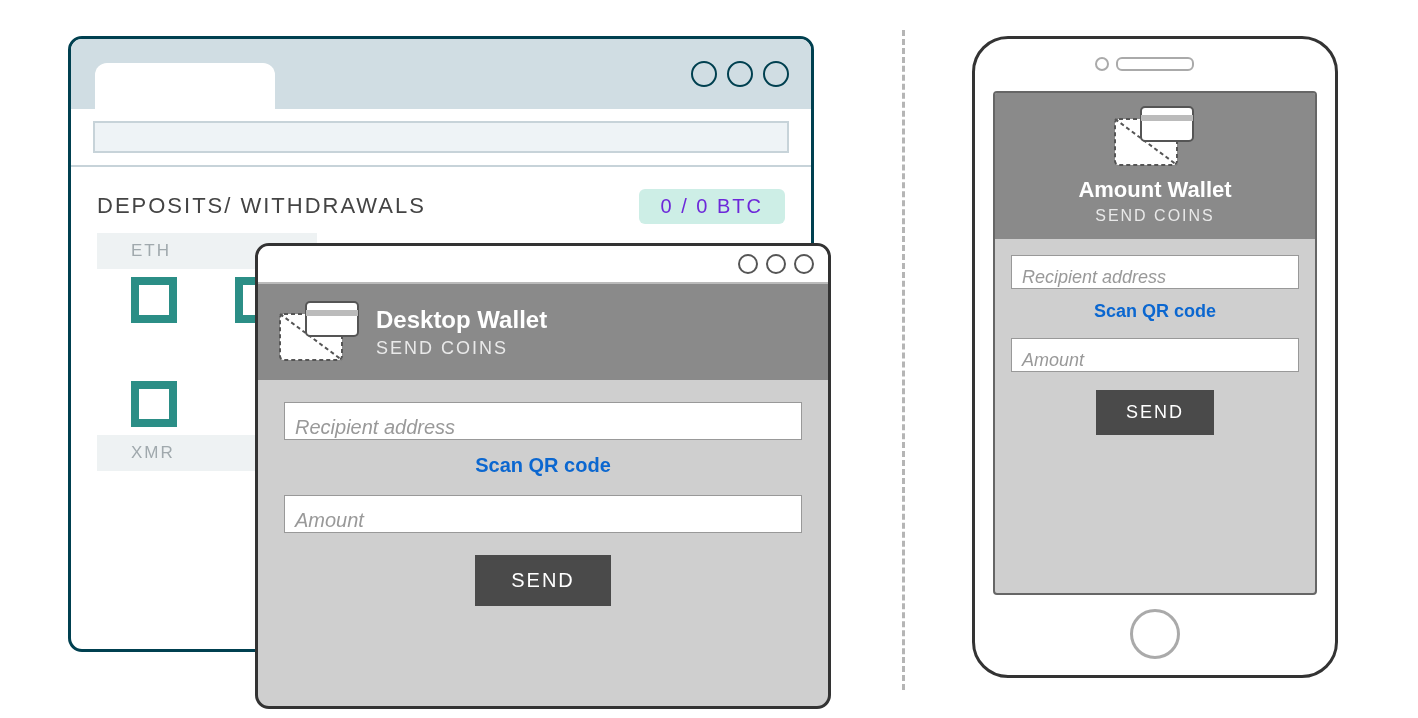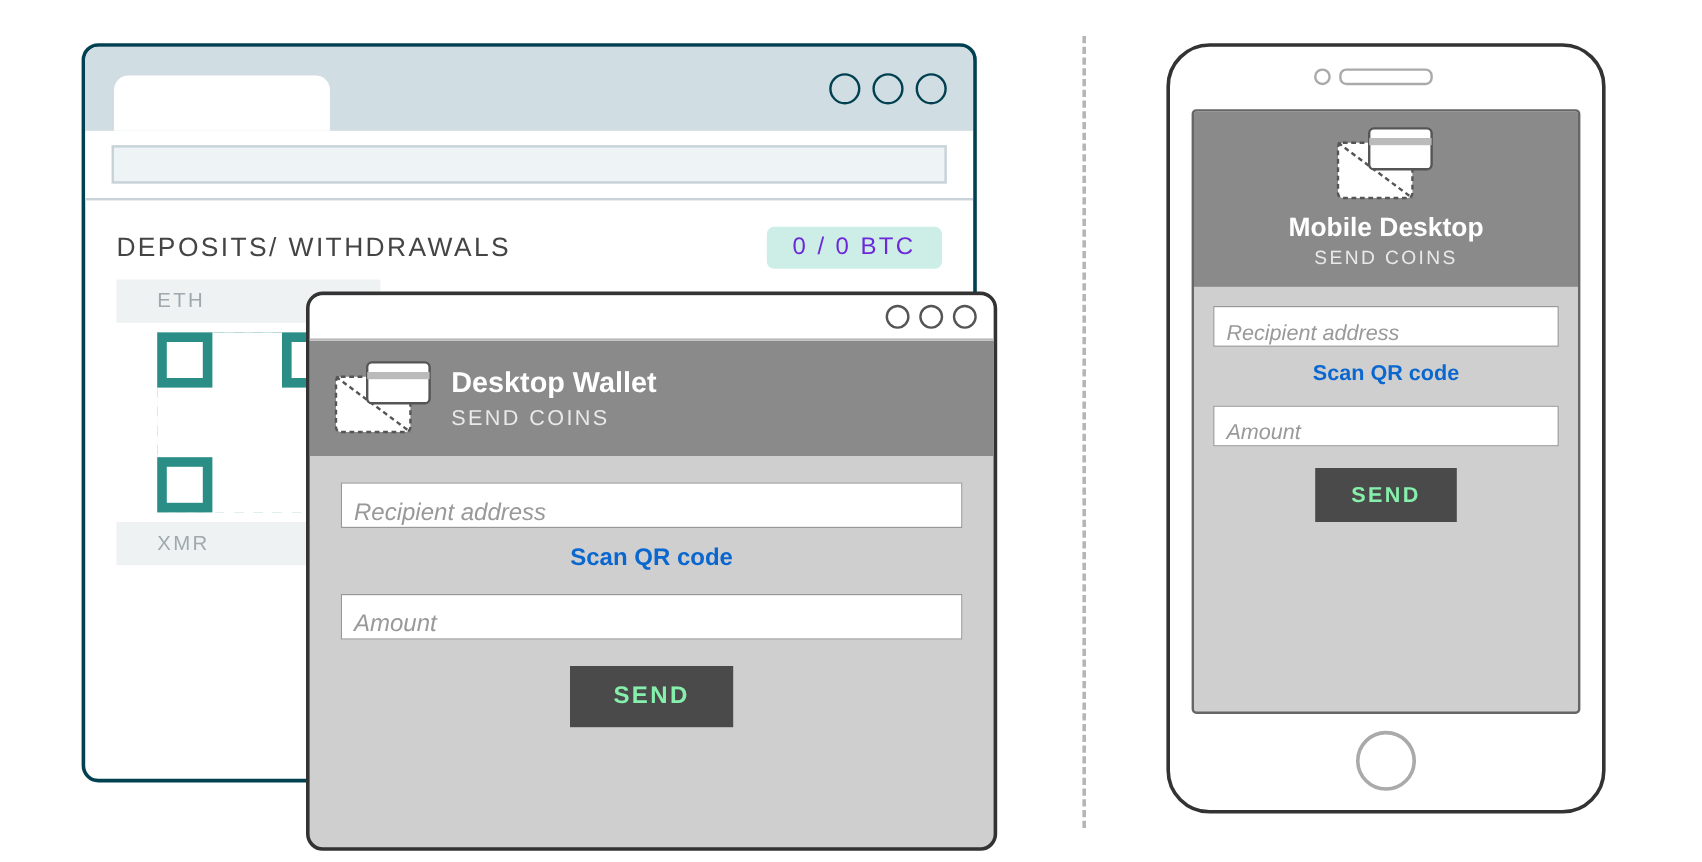--- a/index.html
+++ b/index.html
@@ -42,21 +42,21 @@
   .dwallet-title{height:36px;background:#fff;border-bottom:2px solid #bbb;position:relative;}
   .dots{position:absolute;right:14px;top:8px;display:flex;gap:8px;}
   .dots span{width:16px;height:16px;border:2px solid #555;border-radius:50%;display:block;}
   .dwallet-head{background:#8a8a8a;color:#fff;display:flex;align-items:center;gap:14px;padding:16px 20px;}
   .wallet-icon svg{display:block;}
   .dwallet-head h2{margin:0 0 4px 0;font-size:24px;font-weight:700;}
   .dwallet-head .sub{font-size:18px;letter-spacing:2px;color:#e9e9e9;}
   .dwallet-body{padding:22px 26px;}
   .field{width:100%;height:38px;background:#fff;border:1px solid #999;font-size:20px;color:#999;padding:0 10px;box-sizing:border-box;display:flex;align-items:flex-end;font-style:italic;}
   .qr-link{text-align:center;color:#0b67d0;font-weight:700;font-size:20px;margin:14px 0 18px;cursor:pointer;}
-  .send-btn{display:block;margin:22px auto 0;background:#4a4a4a;color:#86efac;border:none;font-size:20px;letter-spacing:2px;padding:14px 36px;cursor:pointer;font-weight:bold;}
+  .send-btn{display:block;margin:22px auto 0;background:#4a4a4a;color:#ffffff;border:none;font-size:20px;letter-spacing:2px;padding:14px 36px;cursor:pointer;}
 
   
   .divider{left:902px;top:30px;height:660px;border-left:3px dashed #b5b5b5;}
 
   
   .phone{left:972px;top:36px;width:360px;height:636px;border:3px solid #333;border-radius:36px;background:#fff;}
   .phone::before{content:"";position:absolute;left:50%;top:18px;transform:translateX(-50%);width:74px;height:10px;border:2px solid #aaa;border-radius:6px;}
   .phone .cam{position:absolute;left:calc(50% - 60px);top:18px;width:10px;height:10px;border:2px solid #aaa;border-radius:50%;}
   .phone .home{position:absolute;left:50%;bottom:16px;transform:translateX(-50%);width:44px;height:44px;border:3px solid #aaa;border-radius:50%;}
   .pscreen{position:absolute;left:18px;right:18px;top:52px;bottom:80px;background:#cfcfcf;border:2px solid #666;border-radius:4px;overflow:hidden;}
@@ -141,21 +141,21 @@
     <div class="pscreen">
       <div class="phead">
         <span class="wallet-icon">
           <svg width="84" height="64" viewBox="0 0 84 64">
               <rect x="2" y="14" width="62" height="46" rx="4" fill="#fff" stroke="#555" stroke-width="2" stroke-dasharray="4 3"></rect>
               <path d="M2 14 L64 60" stroke="#555" stroke-width="2" stroke-dasharray="4 3" fill="none"></path>
               <rect x="28" y="2" width="52" height="34" rx="4" fill="#fff" stroke="#555" stroke-width="2"></rect>
               <rect x="28" y="10" width="52" height="6" fill="#bbb"></rect>
             </svg>
         </span>
-        <h2>Mobile Desktop</h2>
+        <h2>Amount Wallet</h2>
         <div class="sub">SEND COINS</div>
       </div>
       <div class="pbody">
         <div class="field">
             <span>Recipient address</span>
           </div>
         <div class="qr-link">Scan QR code</div>
         <div class="field">
             <span>Amount</span>
           </div>

